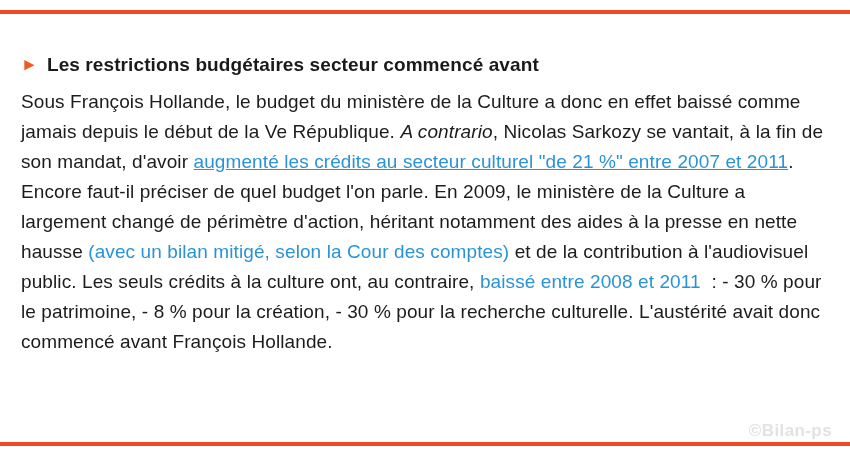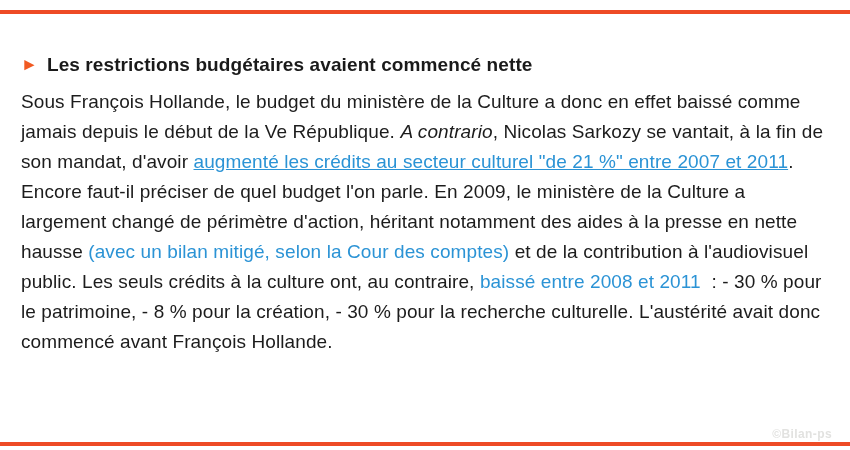--- a/index.html
+++ b/index.html
@@ -32,34 +32,34 @@
   }
   p.body{
     margin:6px 0 13px 0;font-size:19px;line-height:30px;color:var(--body);
     letter-spacing:0.1px;
   }
   p.body a{color:var(--link);text-decoration:none;cursor:pointer;}
   p.body a.u{text-decoration:underline;}
   p.body i{font-style:italic;}
   .watermark{
     position:absolute;right:18px;bottom:9px;
-    font-size:12px;font-weight:bold;letter-spacing:0.4px;
+    font-size:17px;font-weight:bold;letter-spacing:0.4px;
     color:var(--watermark);
   }
 </style>
 </head>
 <body>
 
 <div class="page">
 
   <div class="divider top"></div>
 
   <div class="content">
     <h2 class="heading">
-      <span class="tri">►</span><span>Les restrictions budgétaires avaient commencé nette</span>
+      <span class="tri">►</span><span>Les restrictions budgétaires secteur commencé avant</span>
     </h2>
 
     <p class="body"><span>Sous François Hollande, le budget du ministère de la Culture a donc en effet baissé comme jamais depuis le début de la Ve République. </span><i>A contrario</i><span>, Nicolas Sarkozy se vantait, à la fin de son mandat, d'avoir </span><a href="#" class="u">augmenté les crédits au secteur culturel "de 21 %" entre 2007 et 2011</a><span>. Encore faut-il préciser de quel budget l'on parle. En 2009, le ministère de la Culture a largement changé de périmètre d'action, héritant notamment des aides à la presse en nette hausse </span><a href="#">(avec un bilan mitigé, selon la Cour des comptes)</a><span> et de la contribution à l'audiovisuel public. Les seuls crédits à la culture ont, au contraire, </span><a href="#">baissé entre 2008 et 2011</a><span>&nbsp;&nbsp;: - 30 % pour le patrimoine, - 8 % pour la création, - 30 % pour la recherche culturelle. L'austérité avait donc commencé avant François Hollande.</span></p>
   </div>
 
   <div class="watermark">©Bilan-ps</div>
 
   <div class="divider bottom"></div>
 
 </div>

